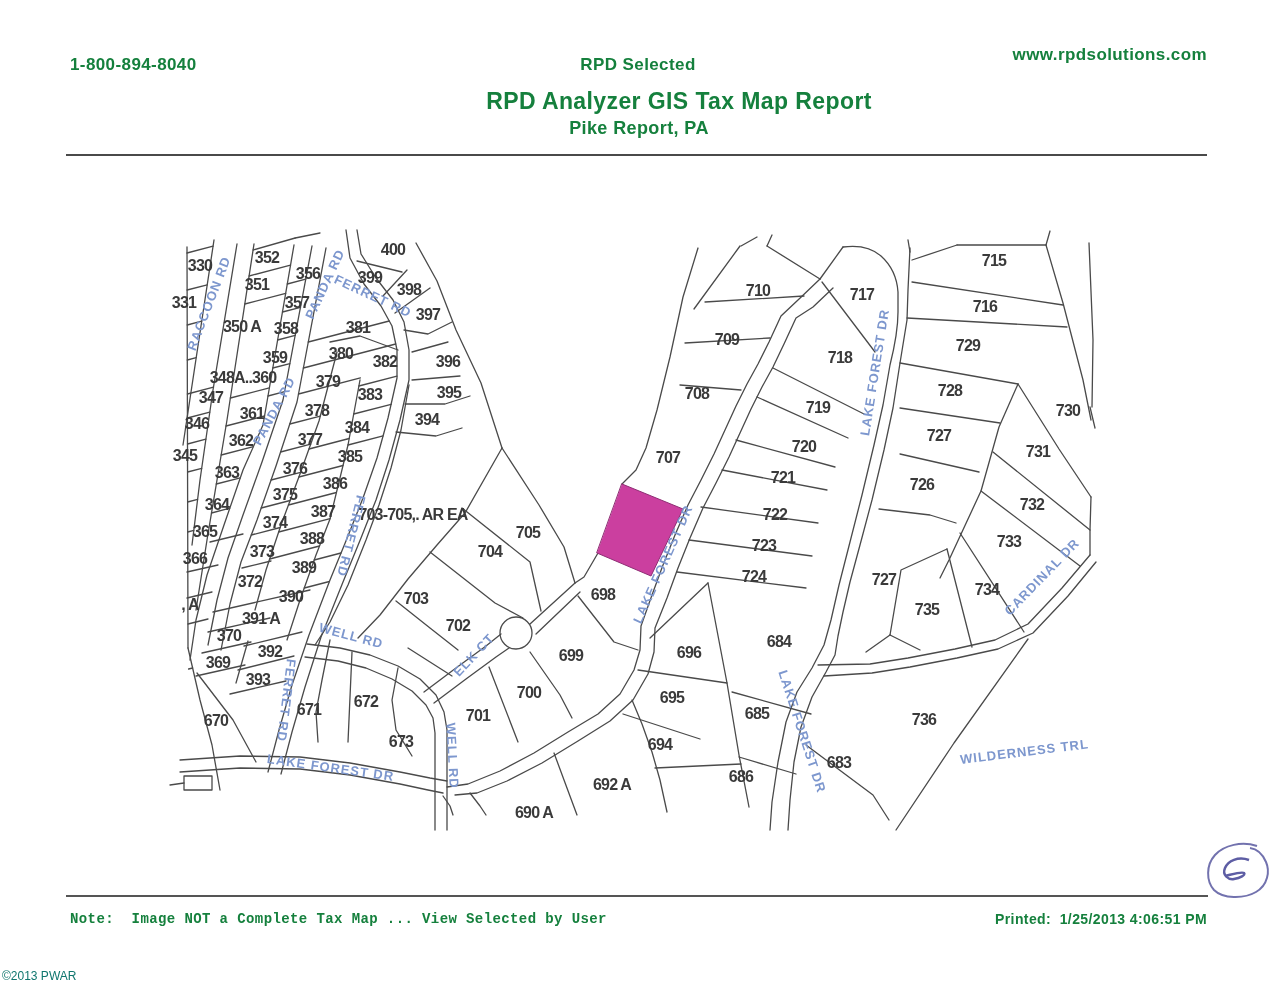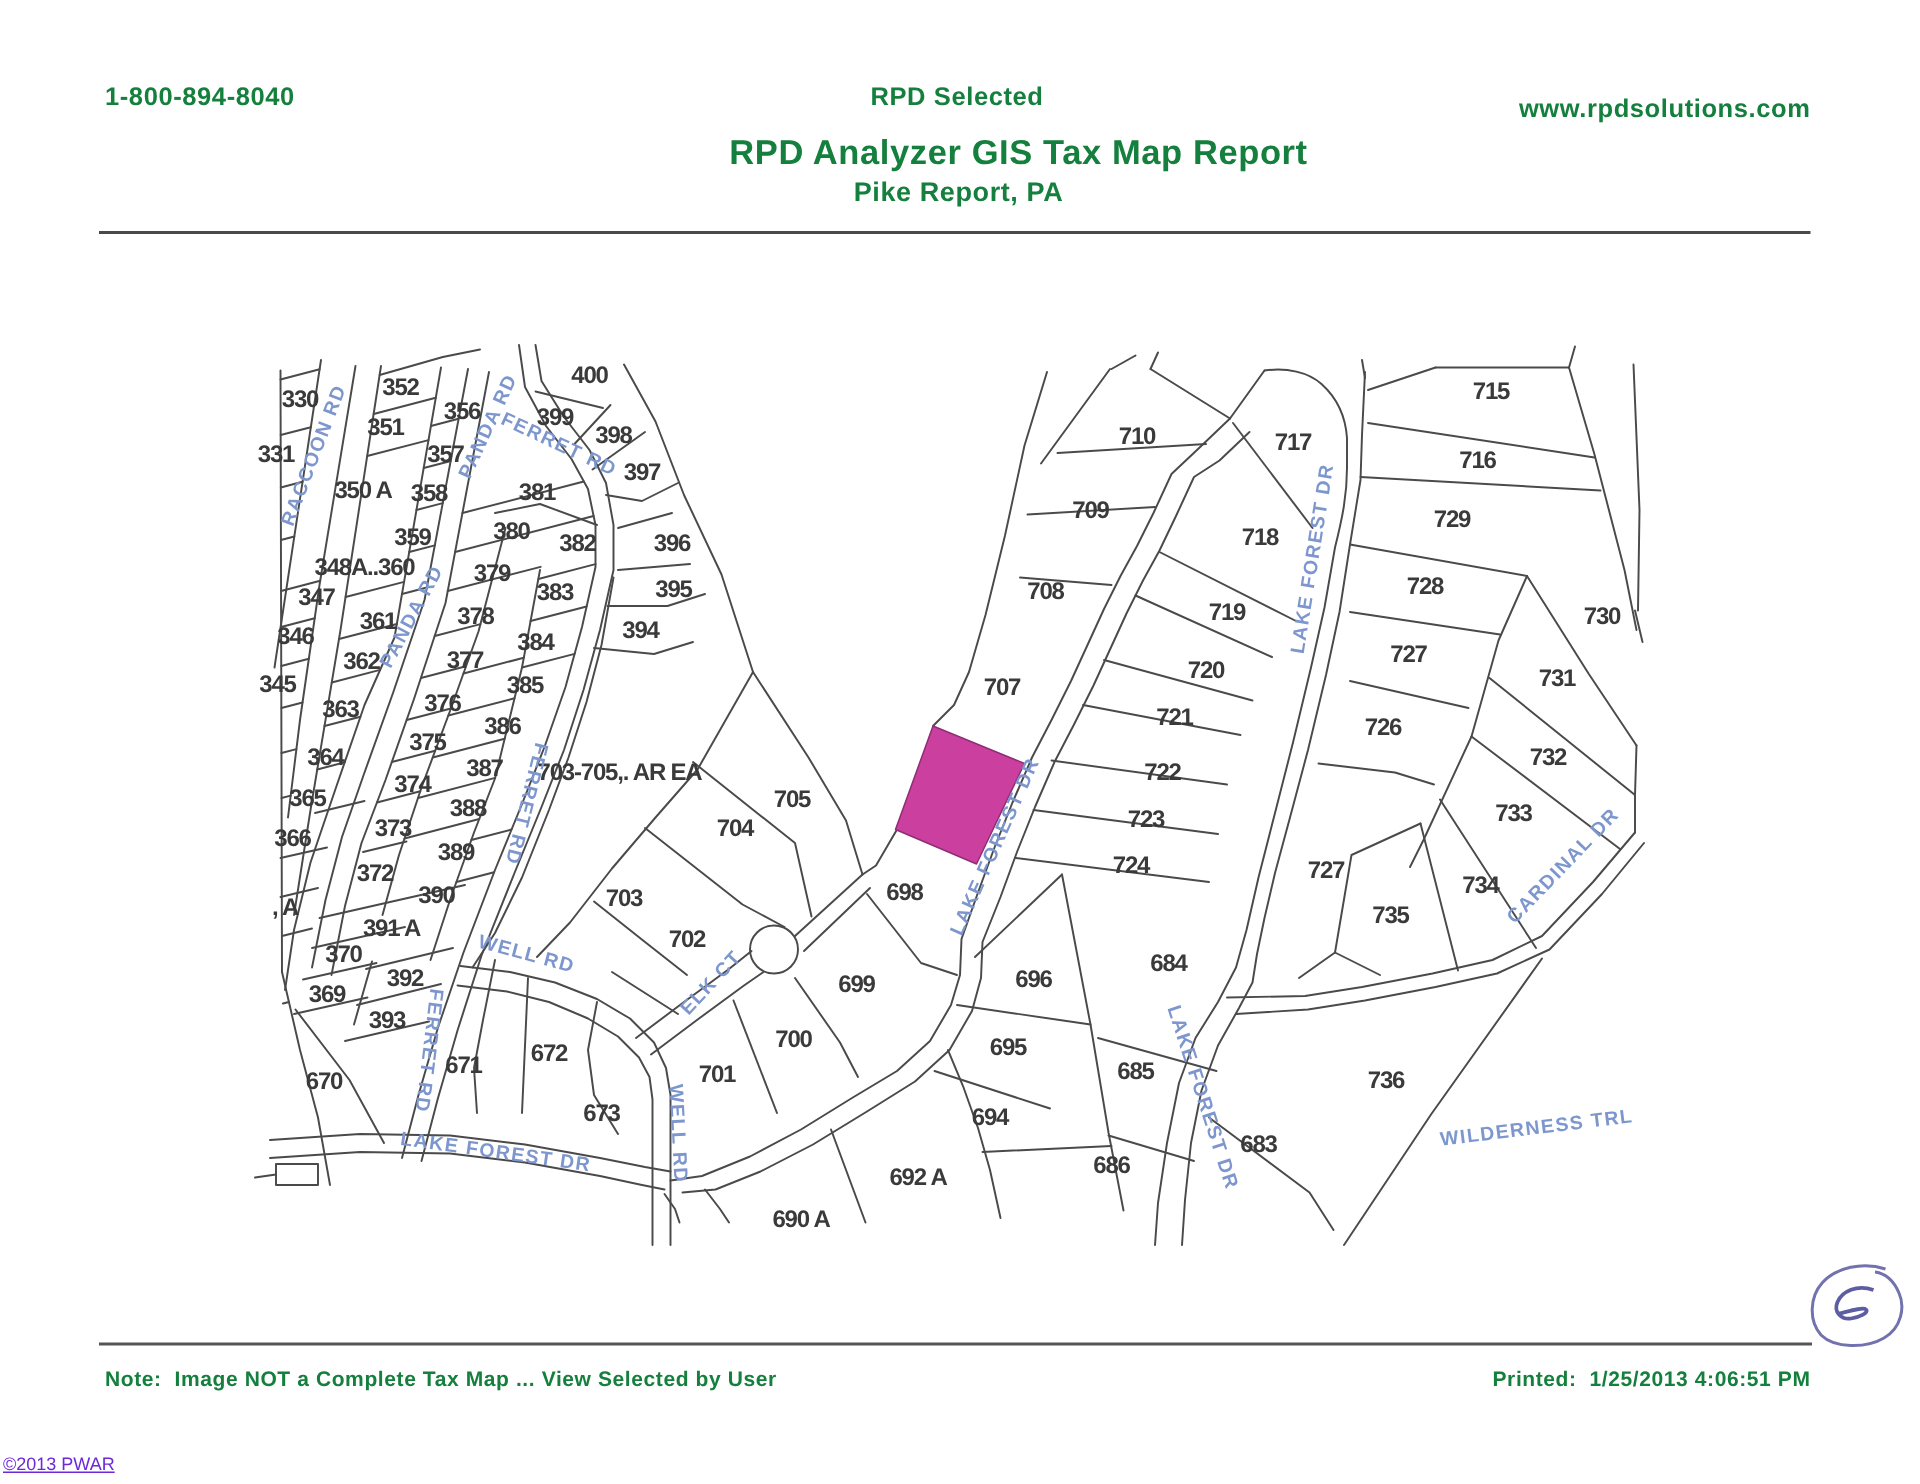--- a/index.html
+++ b/index.html
@@ -9,21 +9,21 @@
   .num{fill:#3a3a3a;font-size:16px;font-weight:bold;letter-spacing:-0.8px;}
   .rd{fill:#7d97ce;font-size:13px;font-weight:bold;letter-spacing:1px;}
 </style>
 </head>
 <body>
 
 <div class="hdr" style="left:70px;top:55px;font-size:17px;">1-800-894-8040</div>
 
 <div class="hdr" style="left:0;top:55px;width:1276px;text-align:center;font-size:17px;">RPD Selected</div>
 
-<div class="hdr" style="right:73px;top:63px;font-size:17px;text-align:right;">www.rpdsolutions.com</div>
+<div class="hdr" style="right:73px;top:45px;font-size:17px;text-align:right;">www.rpdsolutions.com</div>
 
 <div class="hdr" style="left:0;top:88px;width:1278px;text-align:center;font-size:23px;padding-left:40px;">RPD Analyzer GIS Tax Map Report</div>
 
 <div class="hdr" style="left:0;top:118px;width:1278px;text-align:center;font-size:18px;">Pike Report, PA</div>
 
 <div style="position:absolute;left:66px;top:154px;width:1141px;height:2px;background:#4a4a4a;"></div>
 
 <svg width="1280" height="860" viewBox="0 0 1280 860" style="position:absolute;left:0;top:0;" fill="none" stroke-linecap="round" stroke-linejoin="round">
 <g stroke="#4a4a4a" stroke-width="1.3">
 
@@ -582,22 +582,22 @@
 <text transform="translate(798,733) rotate(72)" class="rd" text-anchor="middle">LAKE FOREST DR</text>
 
 <text transform="translate(1045,580) rotate(-46)" class="rd" text-anchor="middle">CARDINAL DR</text>
 
 <text transform="translate(1025,756) rotate(-7)" class="rd" text-anchor="middle">WILDERNESS TRL</text>
 </g>
 </svg>
 
 <div style="position:absolute;left:66px;top:895px;width:1142px;height:2px;background:#555;"></div>
 
-<div class="hdr" style="left:70px;top:911px;font-size:14px;">Note:&nbsp; Image NOT a Complete Tax Map ... View Selected by User</div>
+<div class="hdr" style="left:70px;top:911px;font-size:14px;font-family:Liberation Mono, monospace;">Note:&nbsp; Image NOT a Complete Tax Map ... View Selected by User</div>
 
 <div class="hdr" style="right:73px;top:911px;font-size:14px;">Printed:&nbsp; 1/25/2013 4:06:51 PM</div>
 
-<div style="position:absolute;left:2px;top:969px;font-size:12px;color:#6d28d9;text-decoration:underline;">©2013 PWAR</div>
+<div style="position:absolute;left:2px;top:969px;font-size:12px;color:#0f766e;">©2013 PWAR</div>
 
 <svg width="80" height="70" viewBox="0 0 80 70" style="position:absolute;left:1200px;top:835px;" fill="none">
 <path d="M 57 11 C 42 6 24 10 15 20 C 6 30 6 46 14 55 C 23 64 44 64 56 57 C 68 50 70 36 66 27 C 63 20 58 14 50 13" stroke="#7272ae" stroke-width="2"></path>
 <path d="M 49 25 C 38 21 28 26 25 33 C 22 40 28 45 34 44 C 40 43 46 40 44 38 C 42 36 30 40 25 41" stroke="#5d5da4" stroke-width="2.5"></path>
 </svg>
 
 </body></html>

